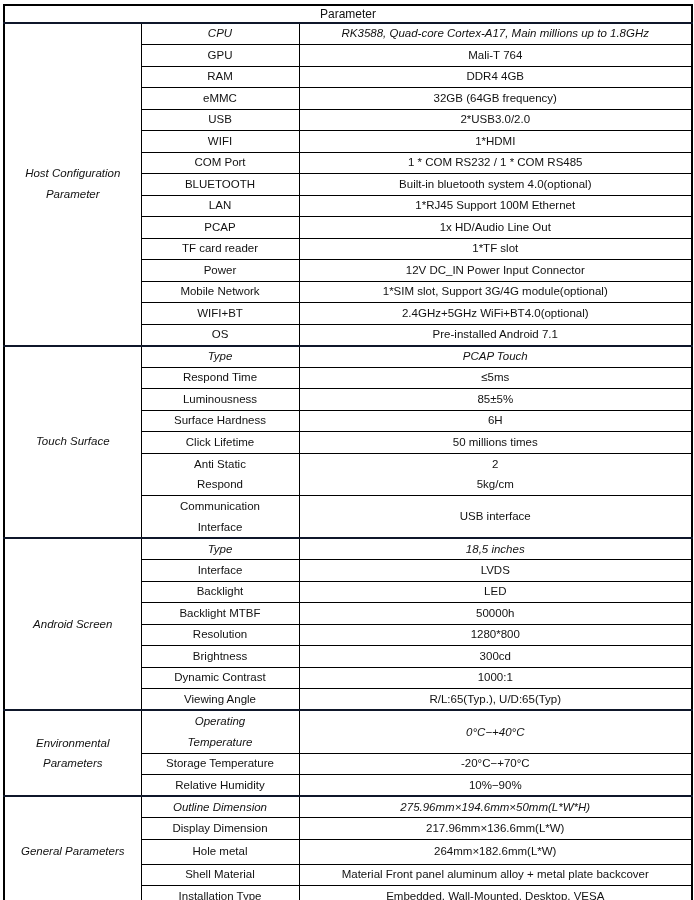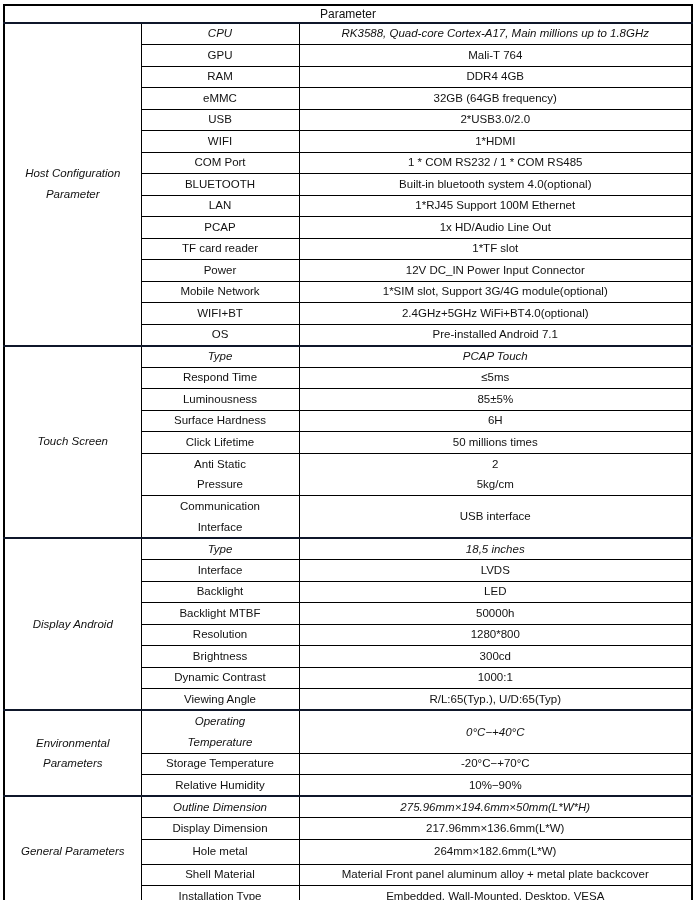--- a/index.html
+++ b/index.html
@@ -102,21 +102,21 @@
         </tr>
         <tr class="row">
           <td class="name-cell">WIFI+BT</td>
           <td class="value-cell">2.4GHz+5GHz WiFi+BT4.0(optional)</td>
         </tr>
         <tr class="row">
           <td class="name-cell">OS</td>
           <td class="value-cell">Pre-installed Android 7.1</td>
         </tr>
         <tr class="row section-start">
-          <td rowspan="7" class="label-cell">Touch Screen</td>
+          <td rowspan="7" class="label-cell">Touch Surface</td>
           <td class="name-cell">Type</td>
           <td class="value-cell">PCAP Touch</td>
         </tr>
         <tr class="row">
           <td class="name-cell">Respond Time</td>
           <td class="value-cell">≤5ms</td>
         </tr>
         <tr class="row">
           <td class="name-cell">Luminousness</td>
           <td class="value-cell">85±5%</td>
@@ -124,31 +124,31 @@
         <tr class="row">
           <td class="name-cell">Surface Hardness</td>
           <td class="value-cell">6H</td>
         </tr>
         <tr class="row">
           <td class="name-cell">Click Lifetime</td>
           <td class="value-cell">50 millions times</td>
         </tr>
         <tr class="row-tall">
           <td class="name-cell">Anti Static
-Pressure</td>
+Respond</td>
           <td class="value-cell">2
 5kg/cm</td>
         </tr>
         <tr class="row-tall">
           <td class="name-cell">Communication
 Interface</td>
           <td class="value-cell">USB interface</td>
         </tr>
         <tr class="row section-start">
-          <td rowspan="8" class="label-cell">Display Android</td>
+          <td rowspan="8" class="label-cell">Android Screen</td>
           <td class="name-cell">Type</td>
           <td class="value-cell">18,5 inches</td>
         </tr>
         <tr class="row">
           <td class="name-cell">Interface</td>
           <td class="value-cell">LVDS</td>
         </tr>
         <tr class="row">
           <td class="name-cell">Backlight</td>
           <td class="value-cell">LED</td>

